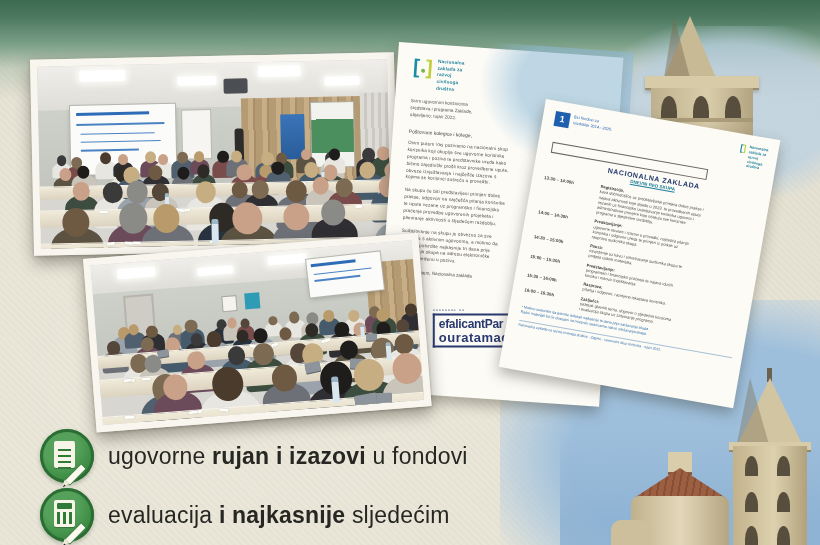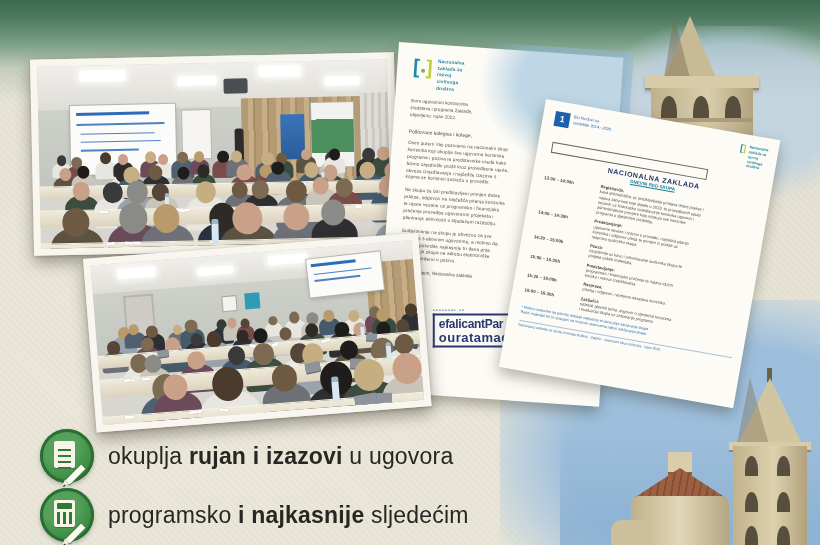--- a/index.html
+++ b/index.html
@@ -772,28 +772,28 @@
   </div>
 
   <div class="abs bullets">
     <div class="bullet" style="left:0;top:0;">
       <div class="icircle">
         <div class="glyph">
           <div class="sheet lines"></div>
           <div class="pencil"></div>
         </div>
       </div>
-      <div class="btext"><span>okuplja </span><span style="font-weight: 700;">rujan i izazovi</span><span> u ugovora</span></div>
+      <div class="btext"><span>ugovorne </span><span style="font-weight: 700;">rujan i izazovi</span><span> u fondovi</span></div>
     </div>
     <div class="bullet" style="left:0;top:59px;">
       <div class="icircle">
         <div class="glyph">
           <div class="sheet">
             <div class="calcscr"></div>
             <div style="position:absolute;left:3px;top:12px;width:15px;height:12px;background-image:repeating-linear-gradient(90deg,#2f7a38 0 3px,rgba(0,0,0,0) 3px 6px),repeating-linear-gradient(180deg,rgba(0,0,0,0) 0 1px,rgba(0,0,0,0) 1px 2px);background-size:15px 3px;background-repeat:repeat-y;background-position:0 0;background-image:repeating-linear-gradient(180deg,#2f7a38 0 3px,rgba(0,0,0,0) 3px 5px);-webkit-mask:repeating-linear-gradient(90deg,#000 0 3px,transparent 3px 6px);mask:repeating-linear-gradient(90deg,#000 0 3px,transparent 3px 6px);"></div>
           </div>
           <div class="pencil"></div>
         </div>
       </div>
-      <div class="btext"><span>programsko </span><span style="font-weight: 700;">i najkasnije</span><span> sljedećim</span></div>
+      <div class="btext"><span>evaluacija </span><span style="font-weight: 700;">i najkasnije</span><span> sljedećim</span></div>
     </div>
   </div>
 </div>
 
 </body></html>

